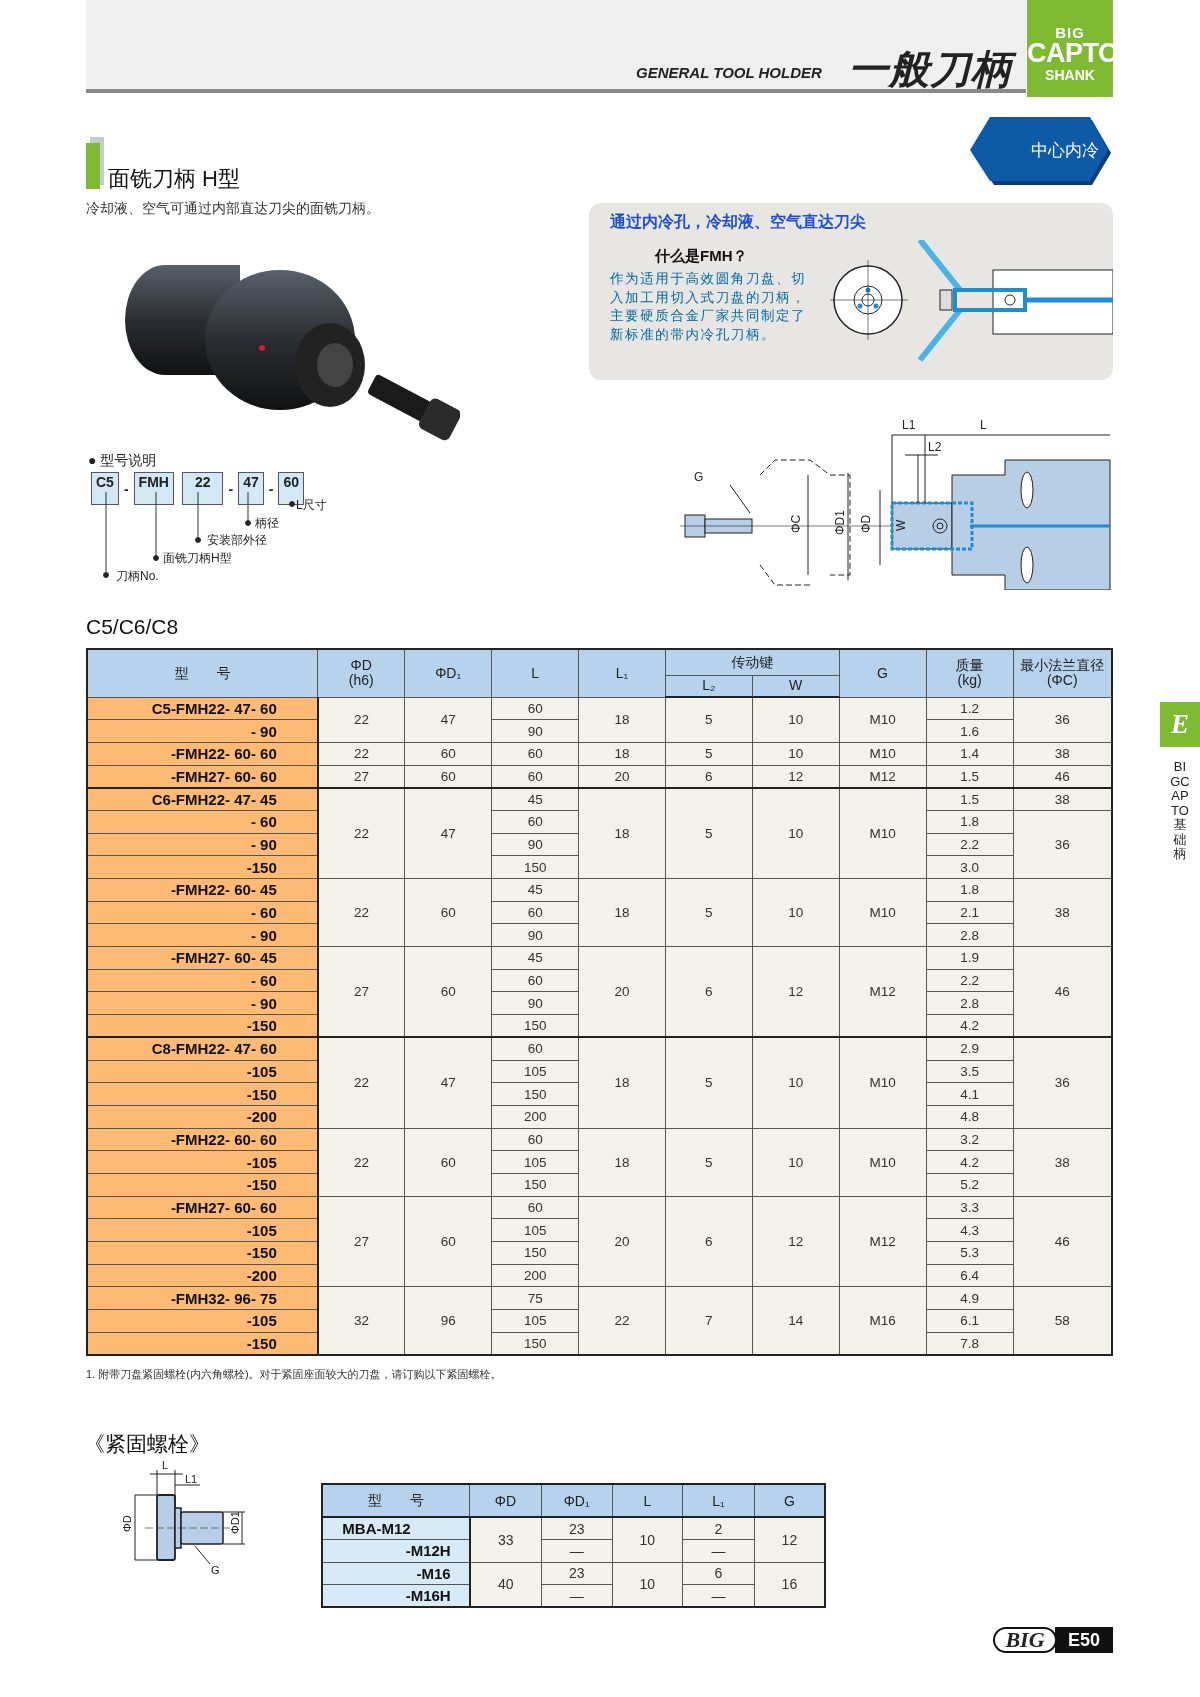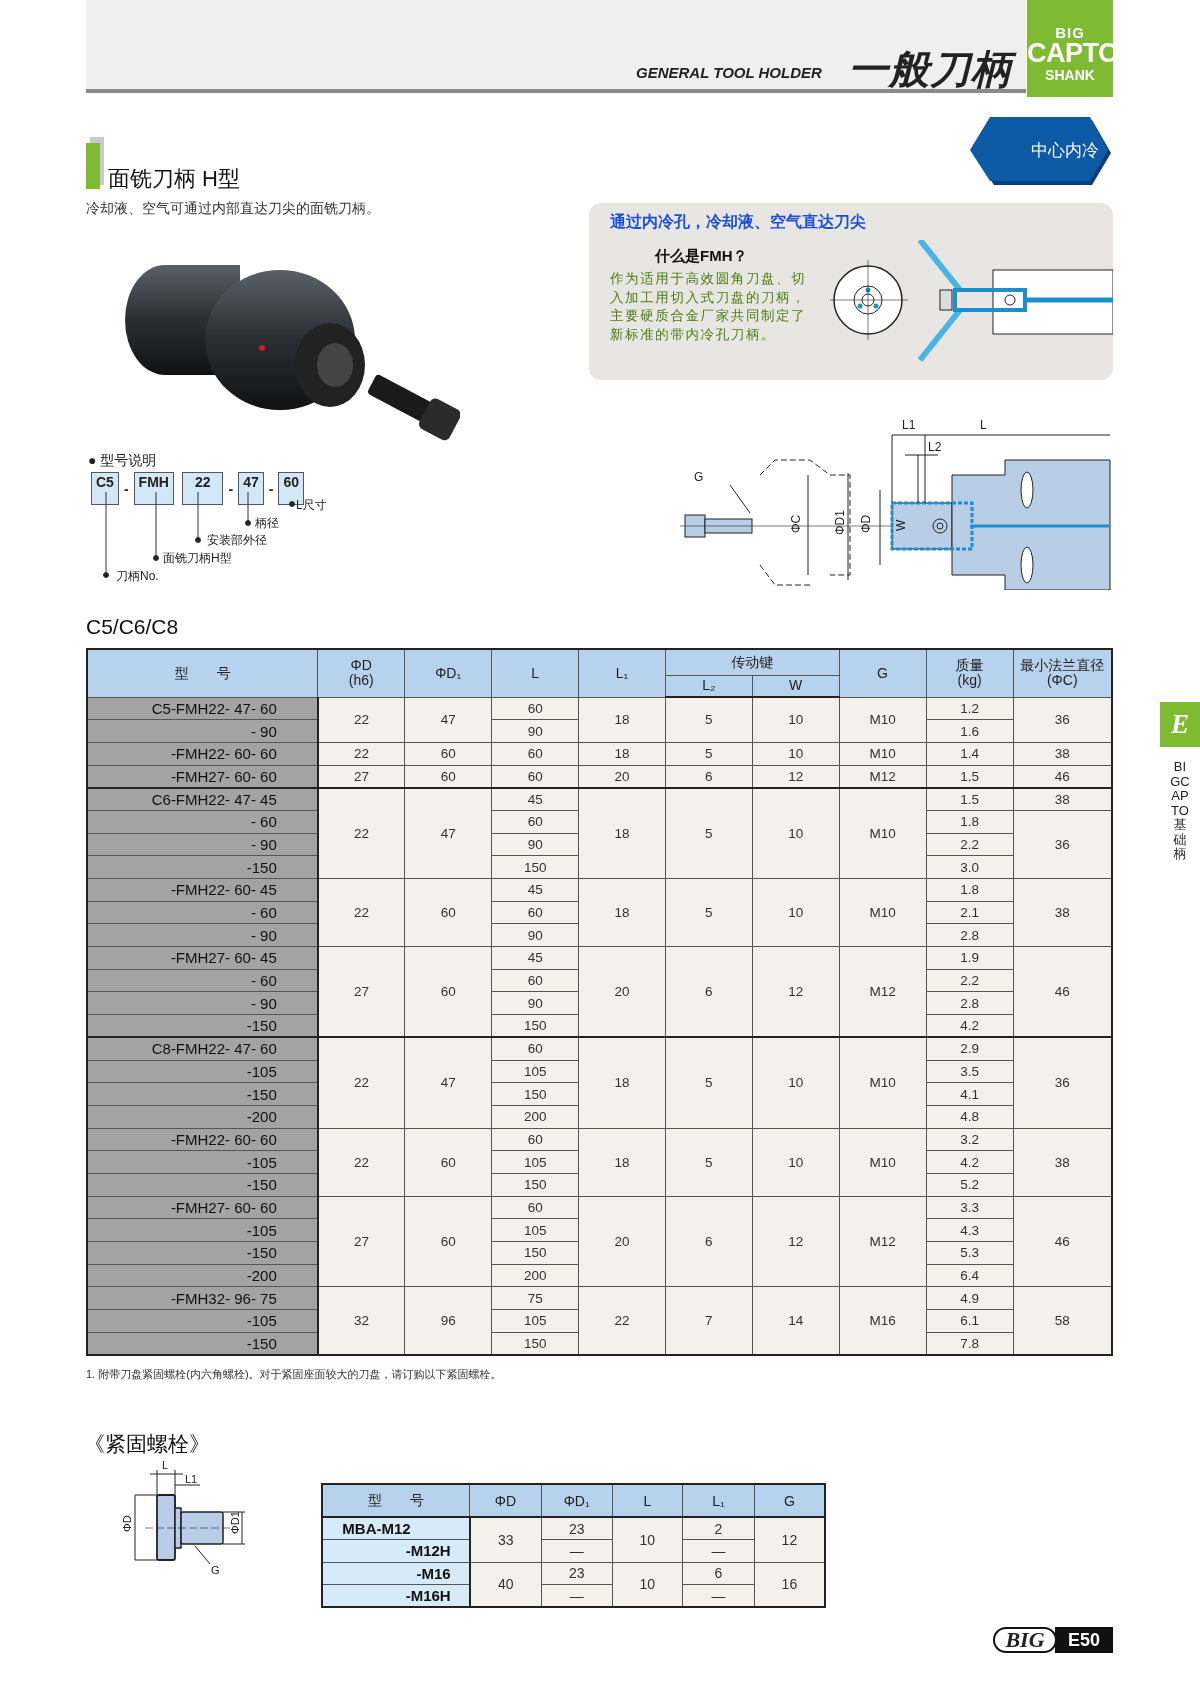--- a/index.html
+++ b/index.html
@@ -20,36 +20,36 @@
   
   .sec-bar-gray { left: 90px; top: 137px; width: 14px; height: 48px; background: #c9c9d2; }
   .sec-bar { left: 86px; top: 143px; width: 14px; height: 46px; background: #7fbb32; }
   .sec-title { left: 108px; top: 164px; font-size: 22px; color: #111; }
   .sec-desc { left: 86px; top: 200px; font-size: 14px; color: #333; }
 
   
   .panel { left: 589px; top: 203px; width: 524px; height: 177px; background: #e8e6e3; border-radius: 12px; }
   .panel-title { left: 610px; top: 212px; font-size: 16px; font-weight: bold; color: #1d4ed8; }
   .panel-q { left: 611px; top: 247px; font-size: 15px; font-weight: bold; color: #111; margin-left: 44px; }
-  .panel-body { left: 610px; top: 270px; width: 210px; font-size: 13.5px; line-height: 18.5px; color: #4d7c0f; letter-spacing: 1.6px; }
+  .panel-body { left: 610px; top: 270px; width: 210px; font-size: 13.5px; line-height: 18.5px; color: #0369a1; letter-spacing: 1.6px; }
 
   
   .mc-title { left: 88px; top: 452px; font-size: 14px; }
   .mc-row { left: 91px; top: 472px; display: flex; align-items: center; }
   .mc-box { background: #d3e8f6; border: 1px solid #556; font-weight: bold; font-size: 14px; padding: 1px 4px; height: 33px; line-height: 16px; margin-right: 4px; }
   .mc-dash { font-weight: bold; font-size: 14px; margin: 0 5px 0 1px; }
   .mc-lbl { font-size: 12px; color: #222; }
 
   
   .tbl-title { left: 86px; top: 615px; font-size: 21px; color: #111; }
   table.main { position: absolute; left: 86px; top: 648px; width: 1027px; border-collapse: collapse; font-size: 13.5px; }
   table.main td, table.main th { border: 1px solid #555; text-align: center; font-weight: normal; }
   table.main th { background: #b7d2ec; font-size: 14px; line-height: 15px; }
   table.main td { background: #f3f1ea; height: 22.7px; padding: 0; color: #333; }
-  table.main td.model { background: #a3a3a3; text-align: right; padding-right: 40px; font-weight: normal; font-size: 15px; color: #111; border-right: 2px solid #222; }
+  table.main td.model { background: #fdba74; text-align: right; padding-right: 40px; font-weight: bold; font-size: 15px; color: #111; border-right: 2px solid #222; }
   table.main tr.grp td { border-top: 2px solid #222; }
   table.main { border: 2px solid #222; }
   table.main thead tr:last-child th { border-bottom: 2px solid #222; }
   .foot-note { left: 86px; top: 1367px; font-size: 11px; color: #333; }
 
   
   .bolt-title { left: 84px; top: 1430px; font-size: 21px; color: #111; }
   table.bolt { position: absolute; left: 321px; top: 1483px; width: 505px; border-collapse: collapse; border: 2px solid #222; font-size: 14px; }
   table.bolt th { background: #b7d2ec; height: 33px; font-weight: normal; border: 1px solid #555; border-bottom: 2px solid #222; }
   table.bolt td { background: #f3f1ea; height: 22.5px; text-align: center; border: 1px solid #555; color: #333; }

